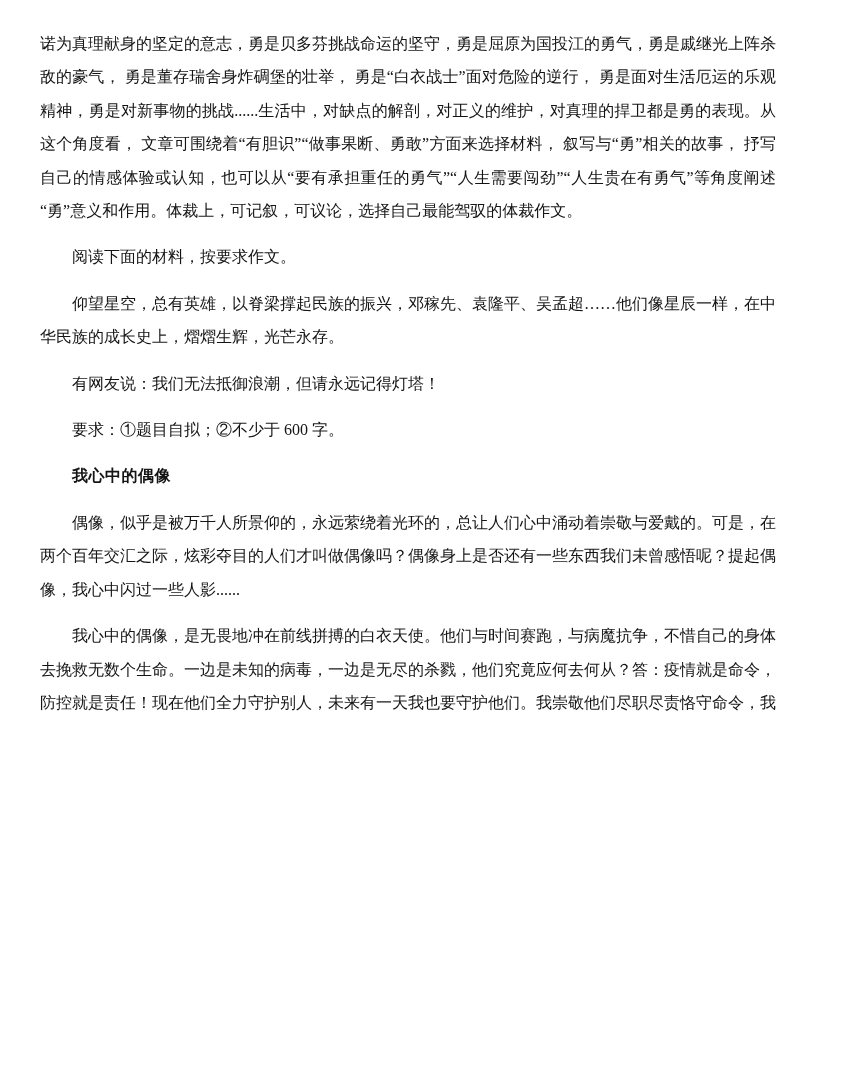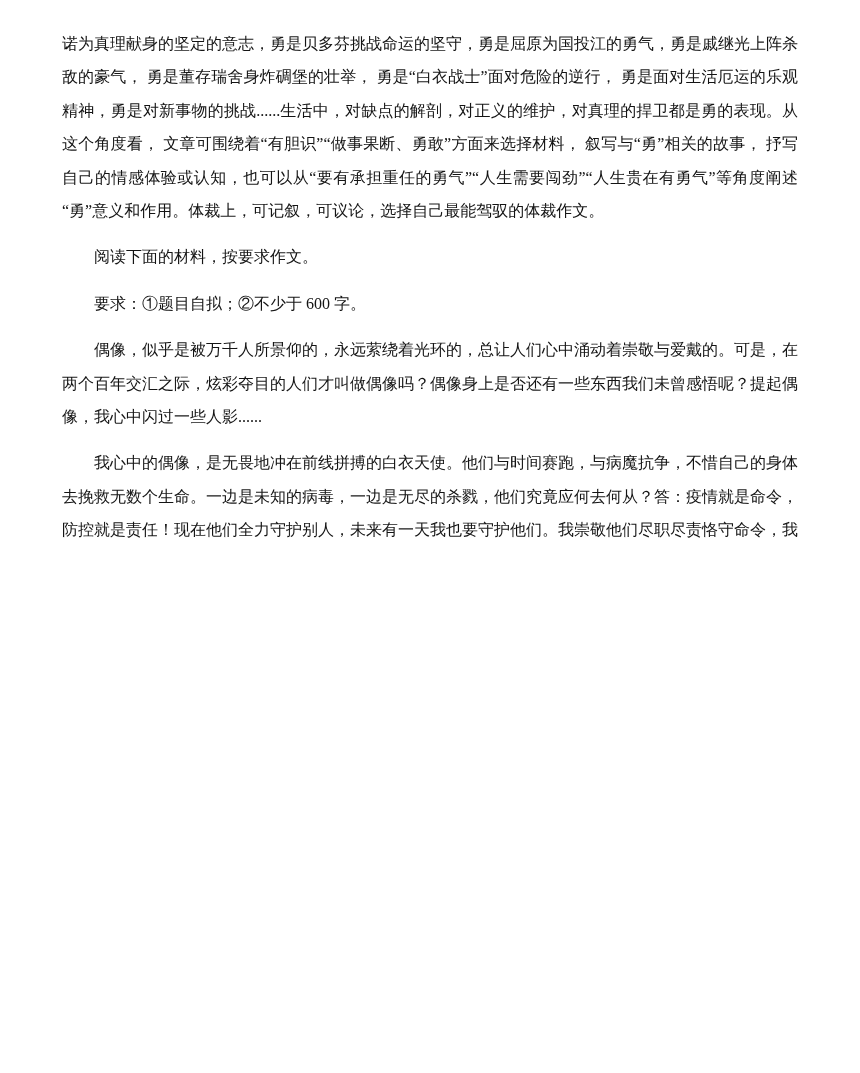--- a/index.html
+++ b/index.html
@@ -8,21 +8,21 @@
     background: #ffffff;
   }
   .page {
     position: relative;
     width: 860px;
     height: 777px;
     margin: 0 auto;
     background: #ffffff;
     overflow: hidden;
     box-sizing: border-box;
-    padding: 27px 62px 0 62px;
+    padding: 27px 62px 0 40px;
   }
   .content {
     width: 736px;
     color: #141414;
     font-family: "Liberation Serif", "DejaVu Serif", serif;
     font-size: 16px;
     line-height: 33.4px;
     text-align: justify;
   }
   .content p {
@@ -39,17 +39,20 @@
     letter-spacing: 0.5px;
   }
 </style>
 </head>
 <body>
 
 <div class="page">
   <div class="content" id="document-content">
       <p class="no-indent">诺为真理献身的坚定的意志，勇是贝多芬挑战命运的坚守，勇是屈原为国投江的勇气，勇是戚继光上阵杀敌的豪气， 勇是董存瑞舍身炸碉堡的壮举， 勇是“白衣战士”面对危险的逆行， 勇是面对生活厄运的乐观精神，勇是对新事物的挑战......生活中，对缺点的解剖，对正义的维护，对真理的捍卫都是勇的表现。从这个角度看， 文章可围绕着“有胆识”“做事果断、勇敢”方面来选择材料， 叙写与“勇”相关的故事， 抒写自己的情感体验或认知，也可以从“要有承担重任的勇气”“人生需要闯劲”“人生贵在有勇气”等角度阐述“勇”意义和作用。体裁上，可记叙，可议论，选择自己最能驾驭的体裁作文。</p>
       <p>阅读下面的材料，按要求作文。</p>
+      <p>仰望星空，总有英雄，以脊梁撑起民族的振兴，邓稼先、袁隆平、吴孟超……他们像星辰一样，在中华民族的成长史上，熠熠生辉，光芒永存。</p>
+      <p>有网友说：我们无法抵御浪潮，但请永远记得灯塔！</p>
       <p>要求：①题目自拟；②不少于 600 字。</p>
+      <p class="heading">我心中的偶像</p>
       <p>偶像，似乎是被万千人所景仰的，永远萦绕着光环的，总让人们心中涌动着崇敬与爱戴的。可是，在两个百年交汇之际，炫彩夺目的人们才叫做偶像吗？偶像身上是否还有一些东西我们未曾感悟呢？提起偶像，我心中闪过一些人影......</p>
       <p>我心中的偶像，是无畏地冲在前线拼搏的白衣天使。他们与时间赛跑，与病魔抗争，不惜自己的身体去挽救无数个生命。一边是未知的病毒，一边是无尽的杀戮，他们究竟应何去何从？答：疫情就是命令，防控就是责任！现在他们全力守护别人，未来有一天我也要守护他们。我崇敬他们尽职尽责恪守命令，我</p>
     </div>
 </div>
 
 </body></html>

